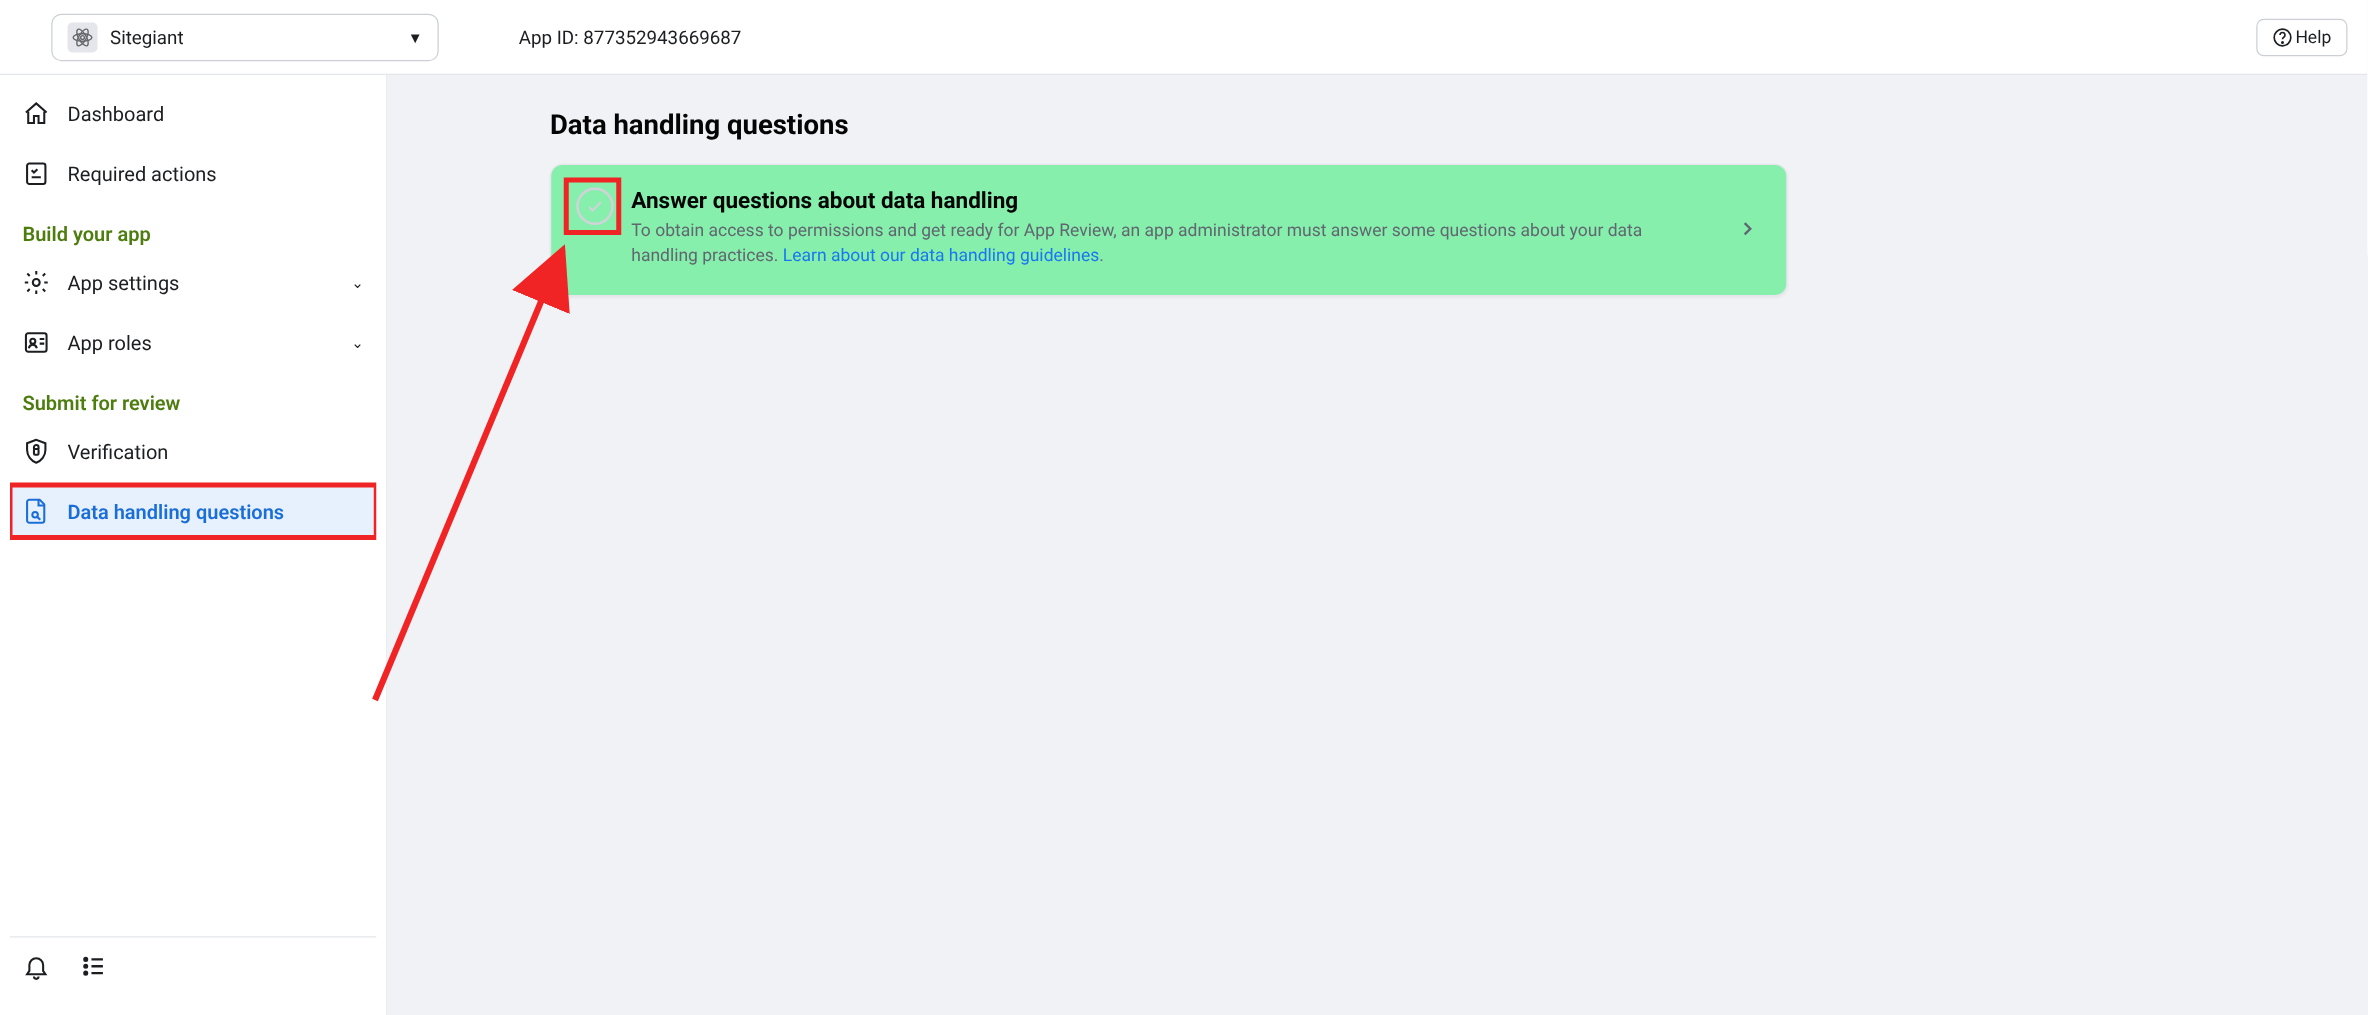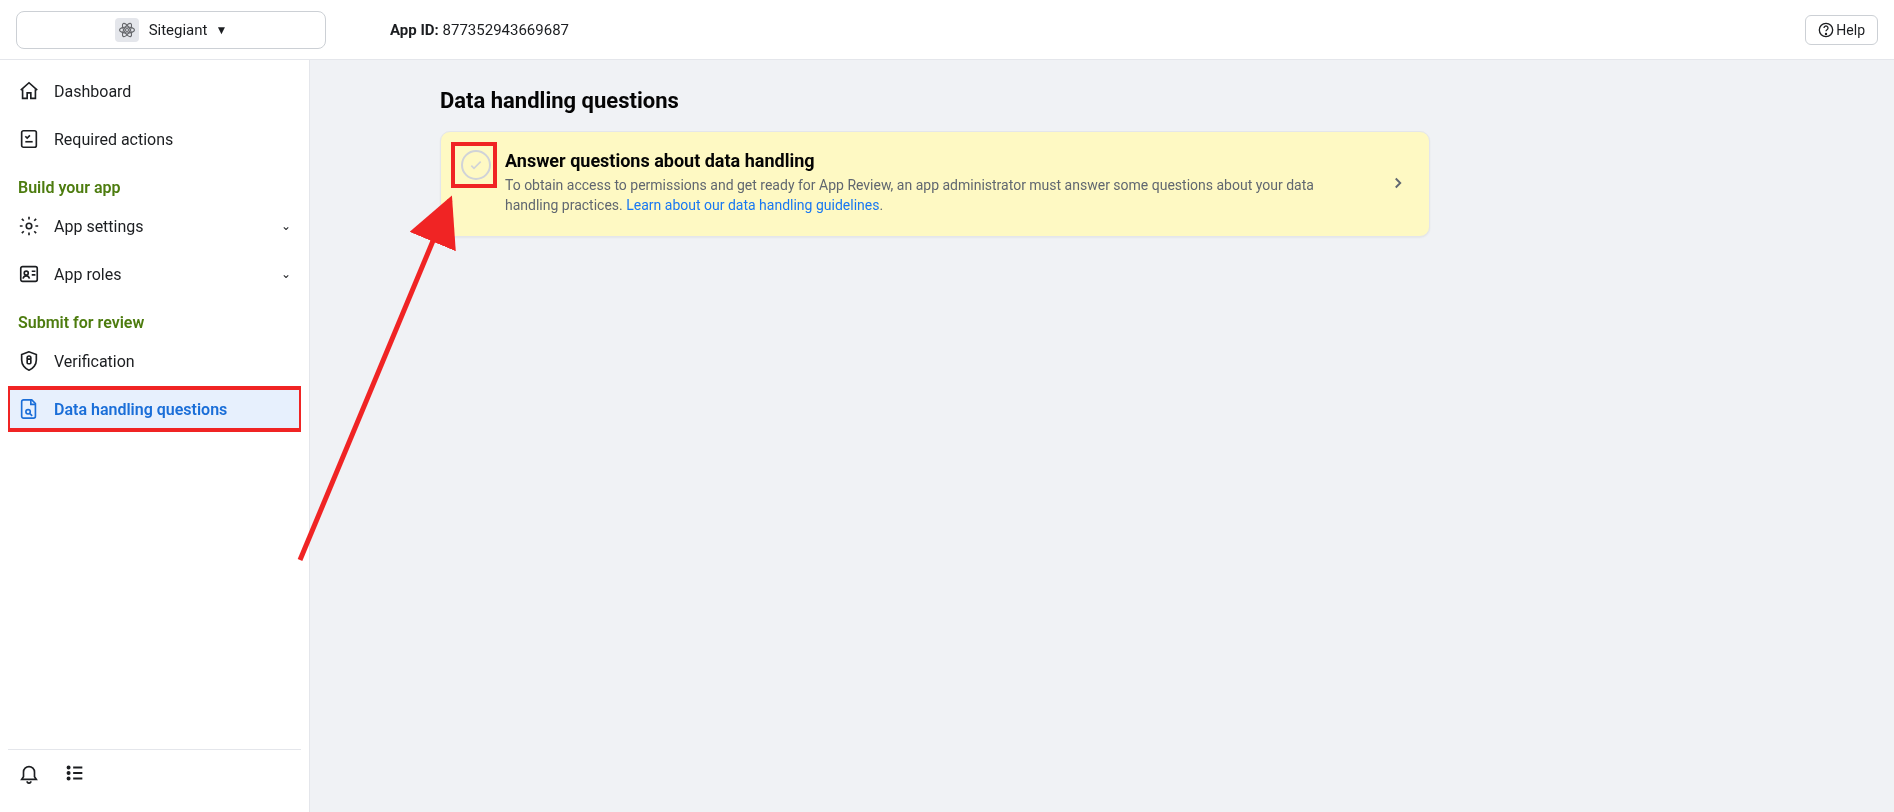--- a/index.html
+++ b/index.html
@@ -29,31 +29,32 @@
     display: flex;
     align-items: center;
     padding: 0 16px;
     gap: 24px;
     position: relative;
   }
   .app-selector {
     display: flex; align-items: center; gap: 8px;
     border: 1px solid #ccd0d5; border-radius: 8px;
     padding: 6px 12px; min-width: 310px; height: 38px;
-    justify-content: center;
+    justify-content: space-between;
     cursor: pointer;
+    margin-left: 25px;
   }
   .app-selector .left { display:flex; align-items:center; gap:10px; }
   .app-logo {
     width: 24px; height:24px; border-radius:4px; background:#e4e6eb;
     display:flex;align-items:center;justify-content:center;
   }
   .app-selector .caret { font-size: 12px; color:#1c1e21; }
   .appid { font-size: 15px; color: var(--text-primary); margin-left: 40px;}
-  .appid b { font-weight:700; }
+  .appid b { font-weight:400; }
   .help-btn {
     margin-left:auto;
     display:flex;align-items:center;gap:2px;
     border:1px solid #ccd0d5;border-radius:6px;padding:6px 12px;
     font-size:14px;color:#1c1e21;cursor:pointer;
   }
 
   
   .body { flex:1; display:flex; min-height:0; }
   .sidebar {
@@ -82,21 +83,21 @@
     border-top:1px solid #e4e6eb;
     padding:12px 10px; display:flex; gap:24px;
   }
   .sidebar-footer .ficon { width:22px;height:22px;color:#1c1e21;cursor:pointer; }
 
   
   .main { flex:1; background: var(--bg-app); padding: 28px 0 0 0; display:flex; justify-content:center; position:relative;}
   .main-inner { width: 990px; margin-left: 130px; margin-right:auto;}
   .page-title { font-size: 22px; font-weight:700; margin: 0 0 18px 0; color:#050505;}
   .card {
-    background:#fef9c3;border-radius:10px;border:1px solid #e4e6eb;
+    background:#86efac;border-radius:10px;border:1px solid #e4e6eb;
     box-shadow: 0 1px 2px rgba(0,0,0,0.05);
     padding:18px 20px 20px 20px;
     display:flex;align-items:flex-start;gap:14px;position:relative;
   }
   .status-circle {
     width:30px;height:30px;border:2px solid #d0d3d8;border-radius:50%;
     display:flex;align-items:center;justify-content:center;flex:0 0 30px;
     color:#d0d3d8;
   }
   .status-box-red { position:absolute; left:10px; top:10px; width:46px; height:46px; border:4px solid var(--red); pointer-events:none;}

